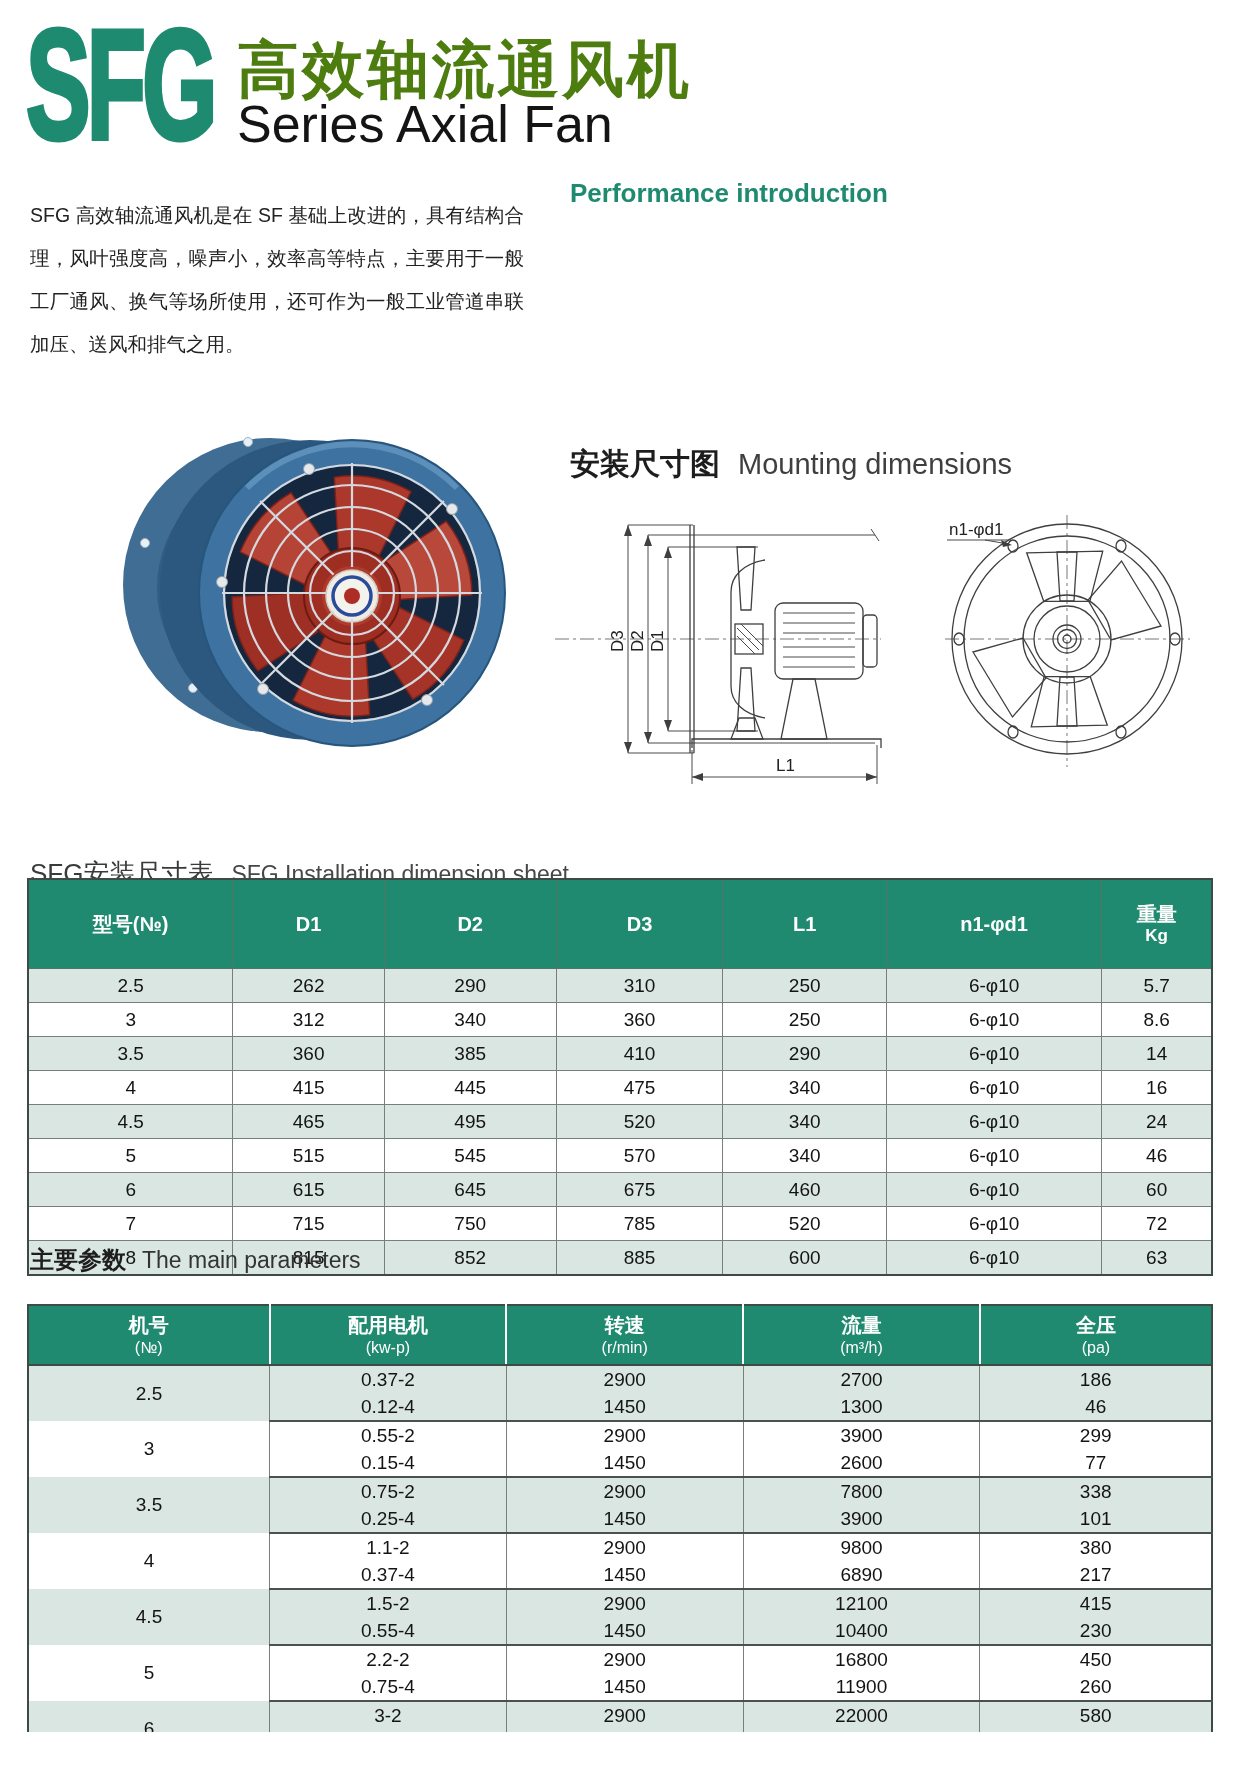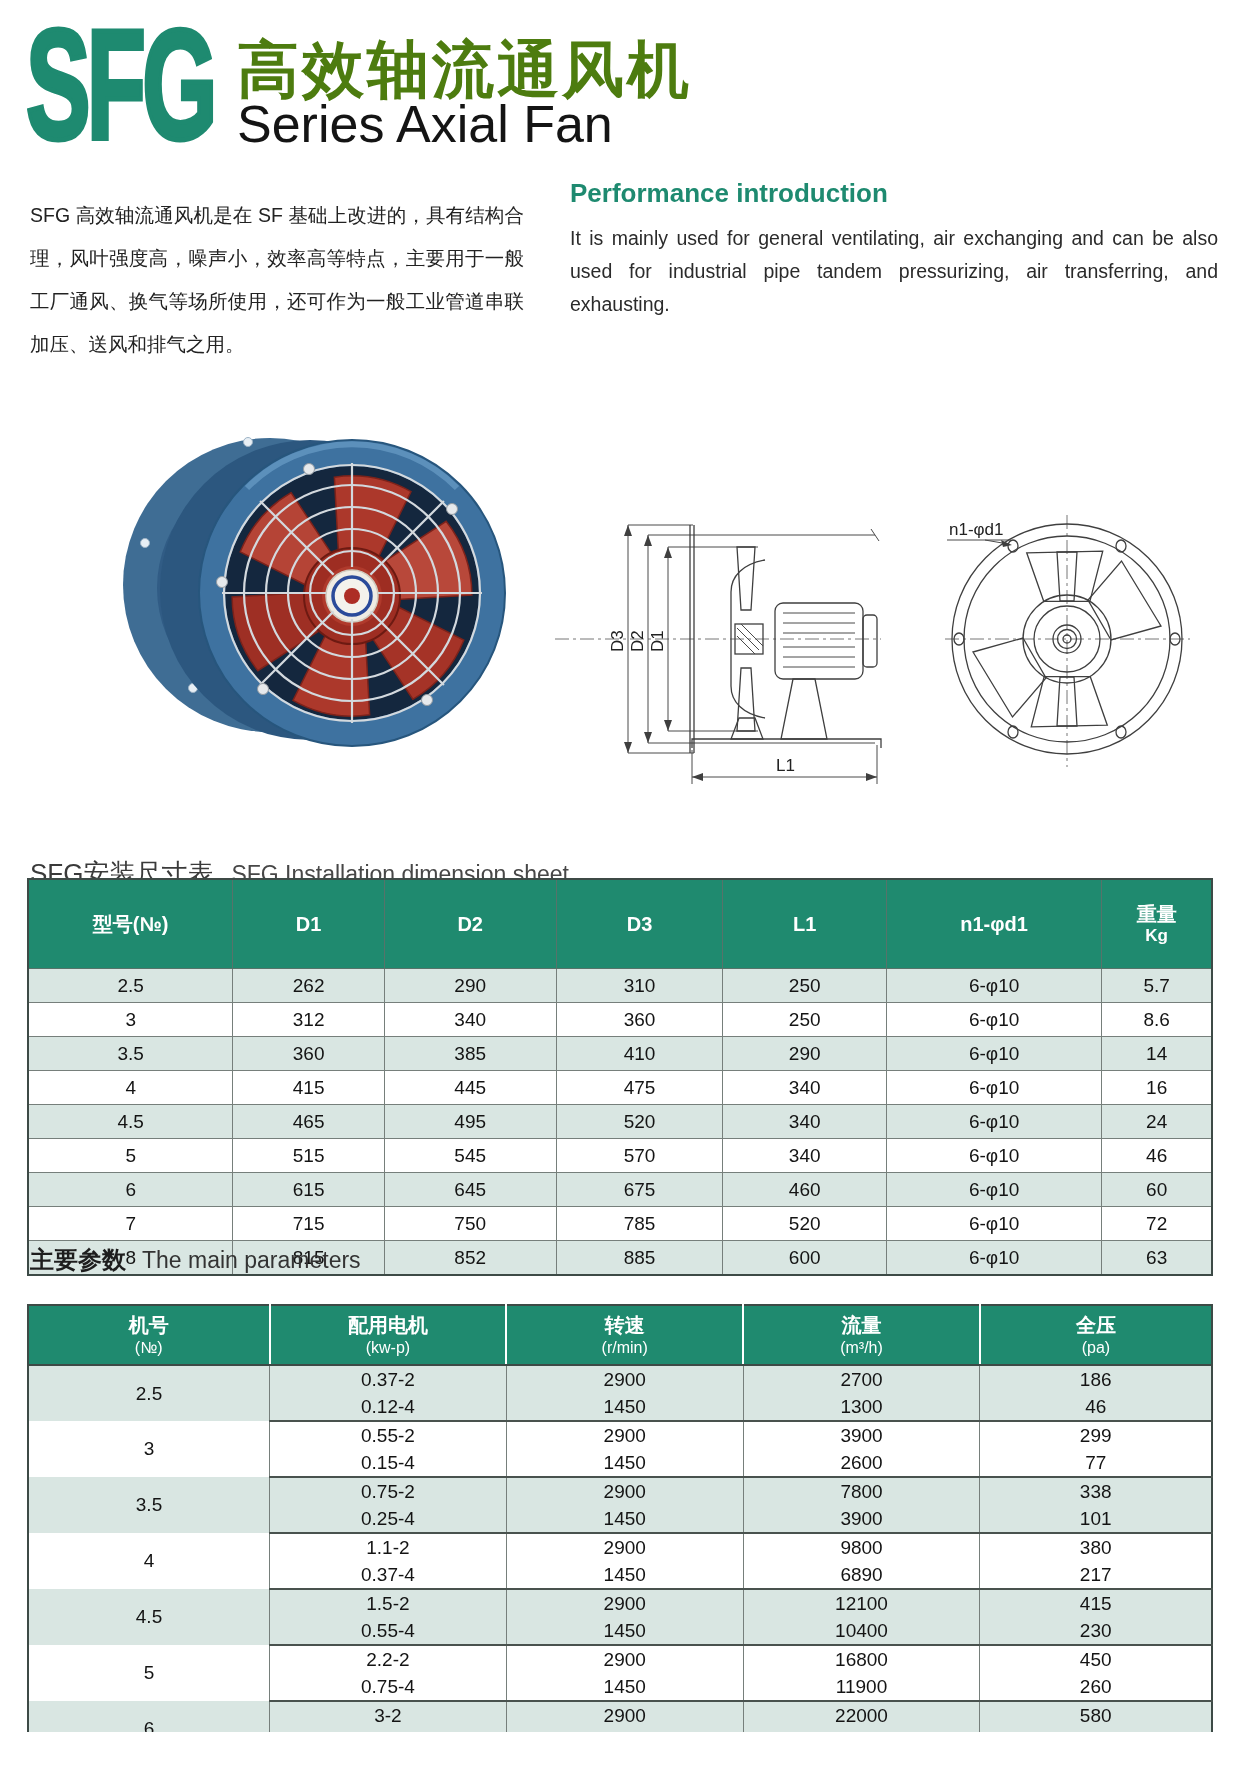--- a/index.html
+++ b/index.html
@@ -69,23 +69,25 @@
   <div class="logo">SFG</div>
   <div class="hdr-zh">高效轴流通风机</div>
   <div class="hdr-en">Series Axial Fan</div>
 
   <section class="intro-zh">
     <p>SFG 高效轴流通风机是在 SF 基础上改进的，具有结构合理，风叶强度高，噪声小，效率高等特点，主要用于一般工厂通风、换气等场所使用，还可作为一般工业管道串联加压、送风和排气之用。</p>
   </section>
 
   <section class="intro-en">
     <h3 class="sec-h">Performance introduction</h3>
-    <p>It is mainly used for general ventilating, air exchanging and can be also used for industrial pipe tandem pressurizing, air transferring, and exhausting.</p>
   </section>
 
+  <div class="mount-h">
+    <span class="zh">安装尺寸图</span><span class="en">Mounting dimensions</span>
+  </div>
 
   <svg class="svg-abs" style="left:75px;top:350px" width="455" height="460" viewBox="0 0 455 460">
     <defs>
       <path id="pblade" d="M -21 -41 L -38 -114 A 120 120 0 0 1 40 -113 L 19 -42 A 46 46 0 0 0 -21 -41 Z"></path>
       <line id="spoke" x1="0" y1="-26" x2="0" y2="-130"></line>
     </defs>
 
     <g>
       <circle cx="195" cy="235" r="147" fill="#3f6d94"></circle>
       <circle cx="203" cy="238" r="121" fill="#315c85"></circle>

